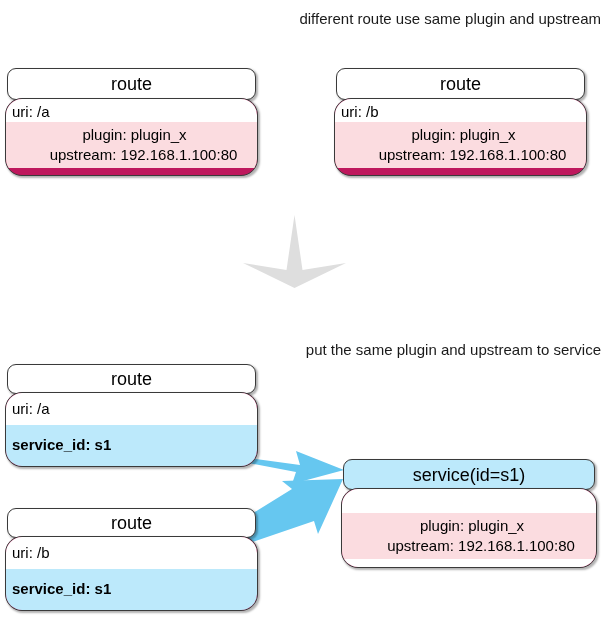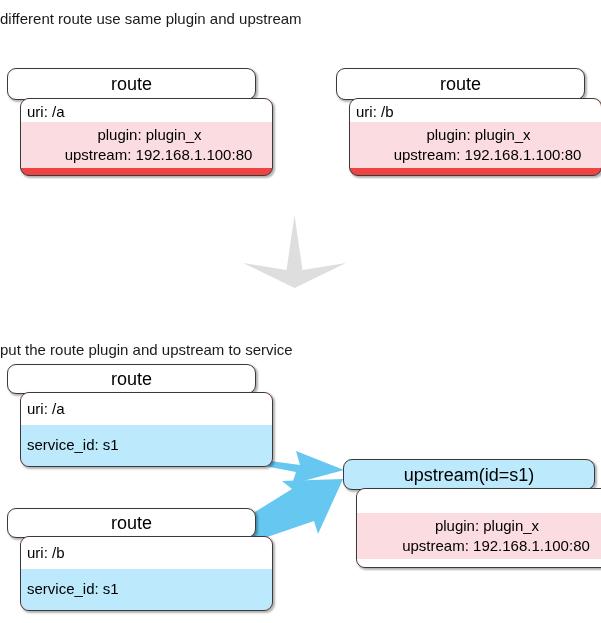--- a/index.html
+++ b/index.html
@@ -12,21 +12,21 @@
     height: 623px;
     position: relative;
     font-family: "Liberation Sans", sans-serif;
     color: #000000;
     overflow: hidden;
   }
 
   .caption {
     position: absolute;
     width: 601px;
-    text-align: left;
+    text-align: right;
     font-size: 15px;
     color: #1a1a1a;
     white-space: nowrap;
   }
   #caption-top { top: 10px; }
   #caption-bottom { top: 341px; }
 
   
   .node {
     position: absolute;
@@ -42,36 +42,35 @@
     line-height: 1;
     display: flex;
     align-items: center;
     justify-content: center;
     box-shadow: 1.5px 1.5px 2px rgba(0,0,0,0.30);
   }
   .node-body {
     position: absolute;
     box-sizing: border-box;
     border: 1.4px solid #3a3a3a;
-    border-radius: 9px;
-    background: #ef4444;
+    border-radius: 17px;
+    background: #be185d;
     overflow: hidden;
     box-shadow: 1.5px 1.5px 2px rgba(0,0,0,0.30);
-    margin-left: 15px;
   }
   .node-header.blue { background: #bce9fb; }
 
   .row {
     font-size: 15px;
     line-height: 1;
     padding: 6px 0 6px 6px;
     white-space: nowrap;
   }
   .row.pink { background: #fbdce0; text-align: center; }
-  .row.blue { background: #bce9fb; }
+  .row.blue { background: #bce9fb; font-weight: bold; }
   .row.white { background: #ffffff; }
   .row.tight { padding-top: 5px; padding-bottom: 3px; }
   .row.tight2 { padding-top: 2px; padding-bottom: 6px; padding-left: 24px; }
 
   .arrow-layer {
     position: absolute;
     left: 0; top: 0;
     width: 601px;
     height: 623px;
     pointer-events: none;
@@ -128,21 +127,21 @@
     <path d="M150 577
              L292 489
              L282 481
              L343 479
              L318 534
              L314 521
              Z" fill="#66c7f0"></path>
   </g>
 </svg>
 
-<div class="caption" id="caption-bottom">put the route plugin and upstream to service</div>
+<div class="caption" id="caption-bottom">put the same plugin and upstream to service</div>
 
 <div class="node">
   <div class="node-header" style="left:7px; top:364px; width:249px; height:30px;">
     <span>route</span>
   </div>
   <div class="node-body" style="left:5px; top:392px; width:253px; height:75px;">
     <div class="row white" style="padding-top:8px; padding-bottom:9px;">uri: /a</div>
     <div class="row blue" style="padding-top:12px; padding-bottom:18px;">service_id: s1</div>
   </div>
 </div>
@@ -152,21 +151,21 @@
     <span>route</span>
   </div>
   <div class="node-body" style="left:5px; top:536px; width:253px; height:75px;">
     <div class="row white" style="padding-top:8px; padding-bottom:9px;">uri: /b</div>
     <div class="row blue" style="padding-top:12px; padding-bottom:18px;">service_id: s1</div>
   </div>
 </div>
 
 <div class="node">
   <div class="node-header blue" style="left:343px; top:459px; width:252px; height:31px;">
-    <span>upstream(id=s1)</span>
+    <span>service(id=s1)</span>
   </div>
   <div class="node-body" style="left:341px; top:488px; width:256px; height:80px;">
     <div class="row white" style="padding-top:0; padding-bottom:9px;">&nbsp;</div>
     <div class="row pink tight">plugin: plugin_x</div>
     <div class="row pink tight2">upstream: 192.168.1.100:80</div>
     <div class="row white" style="padding:3px 0;">&nbsp;</div>
   </div>
 </div>
 
 </body></html>

